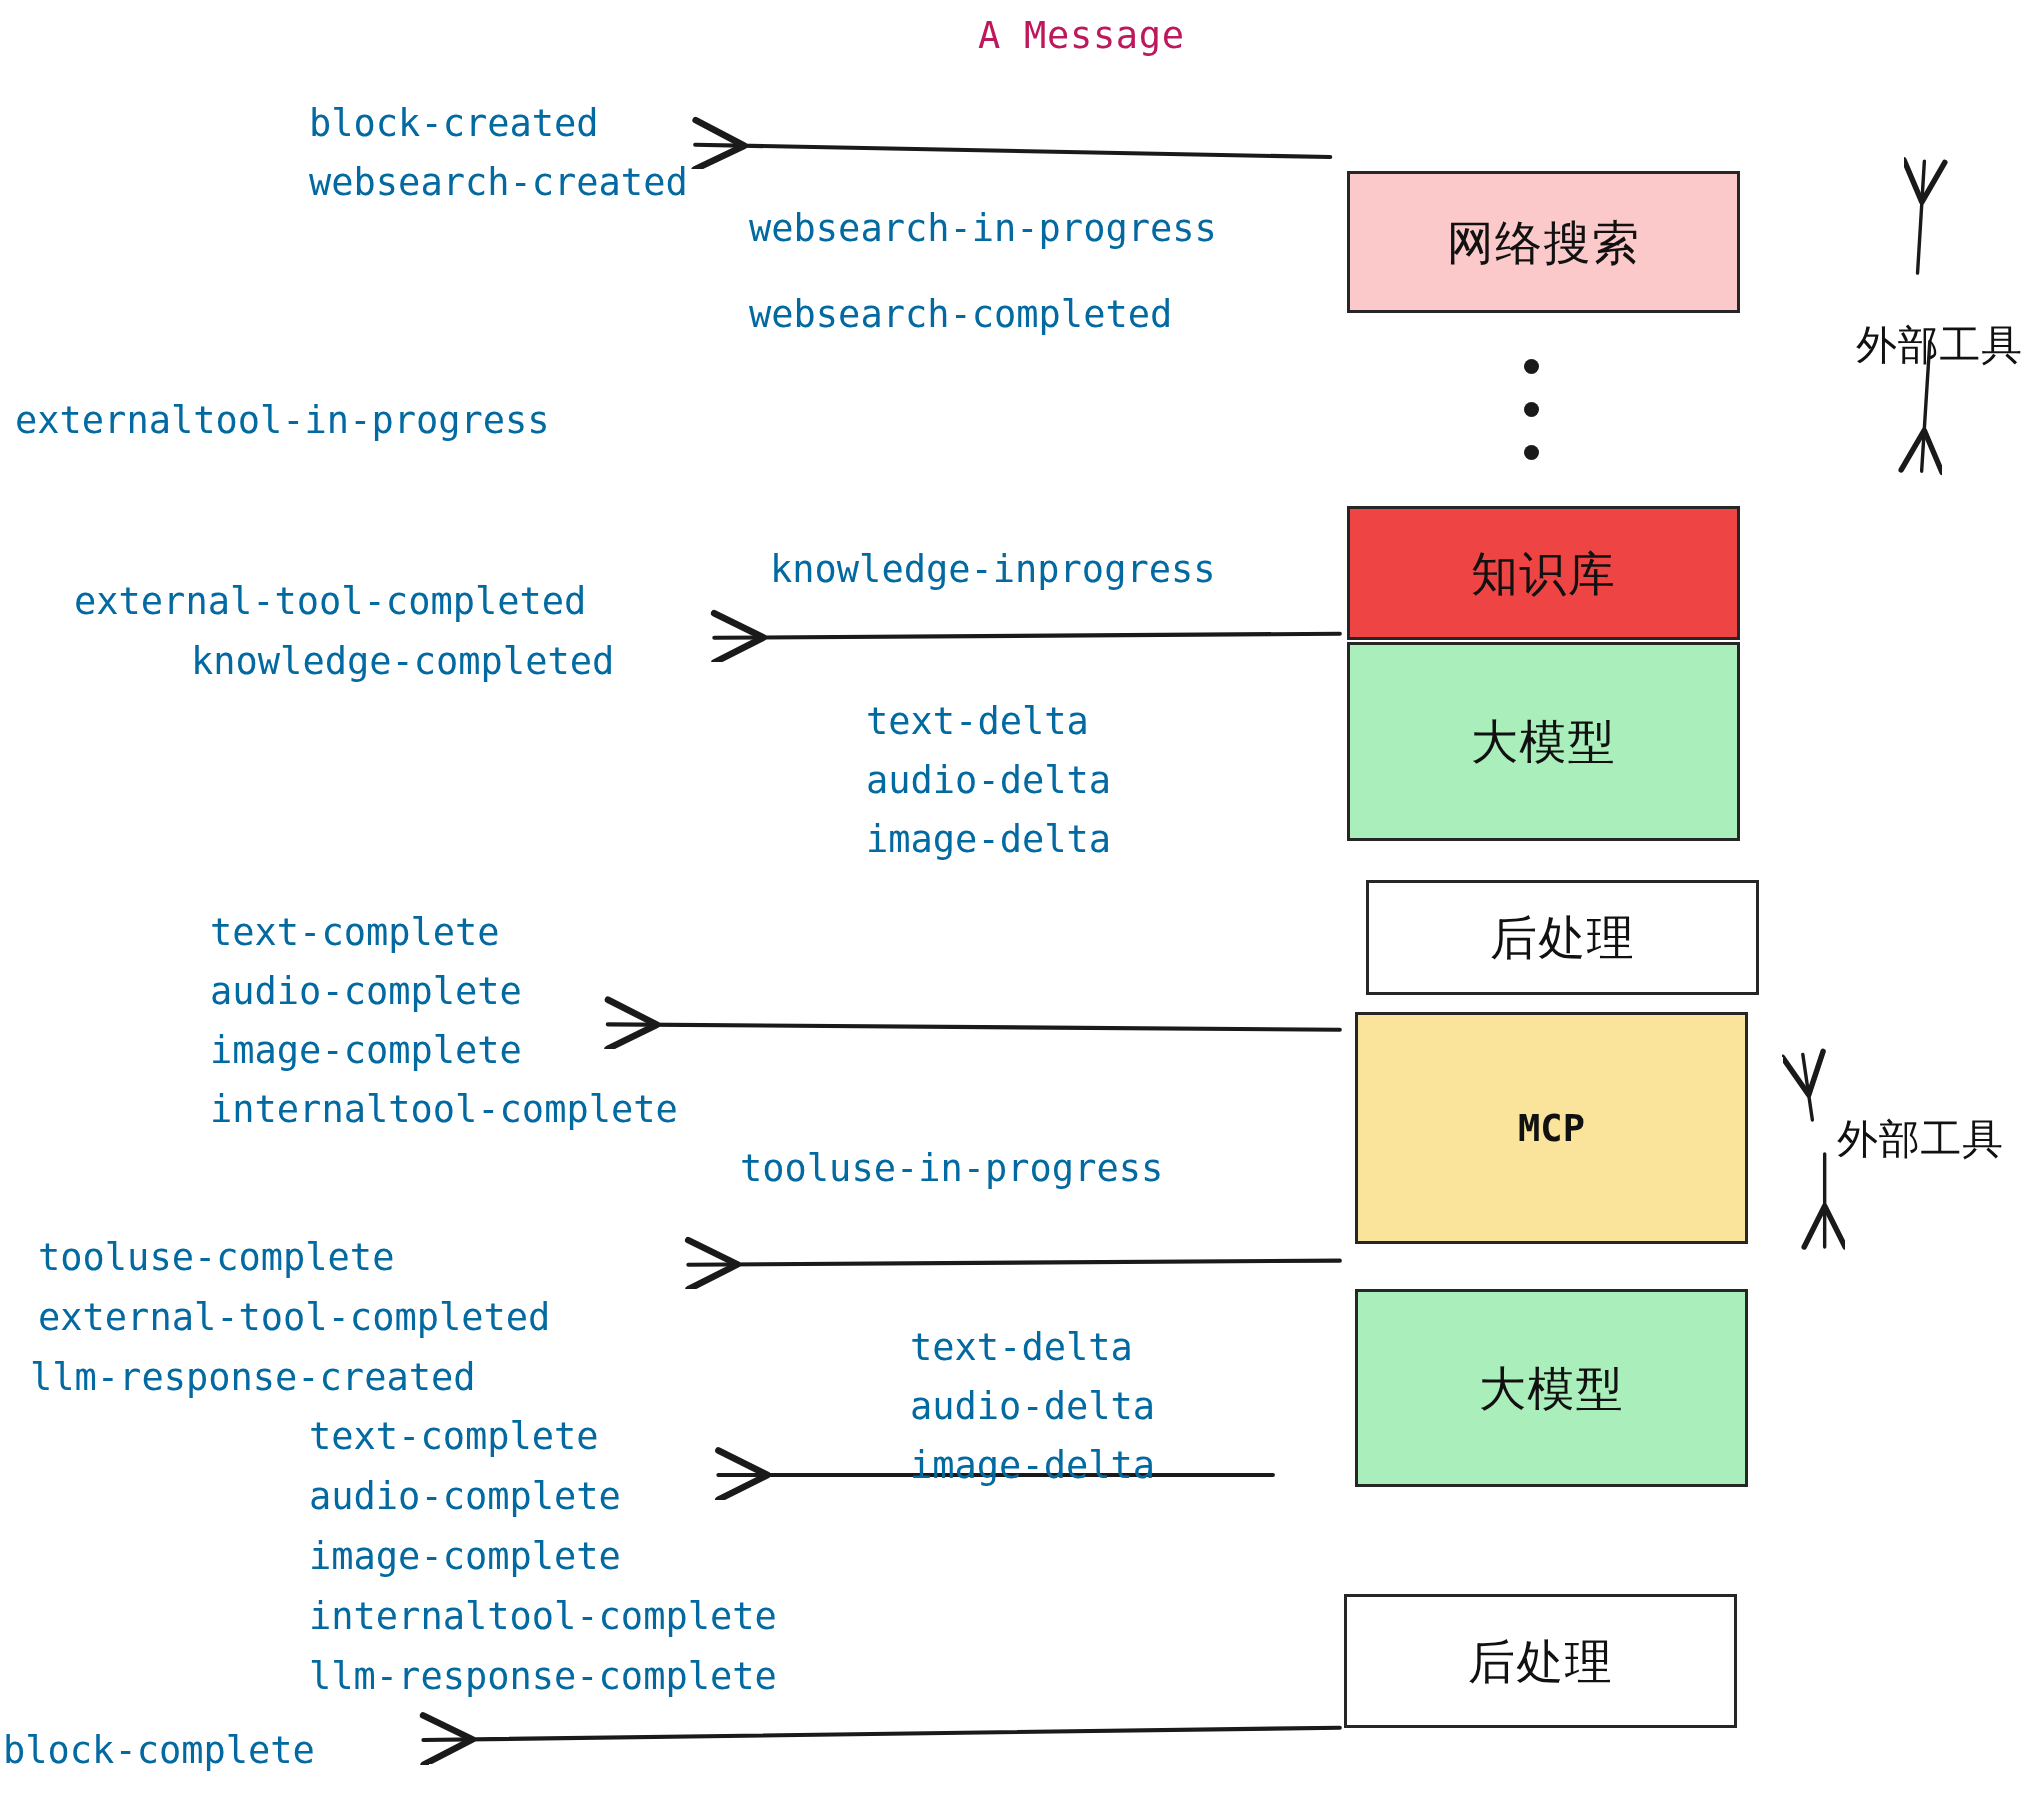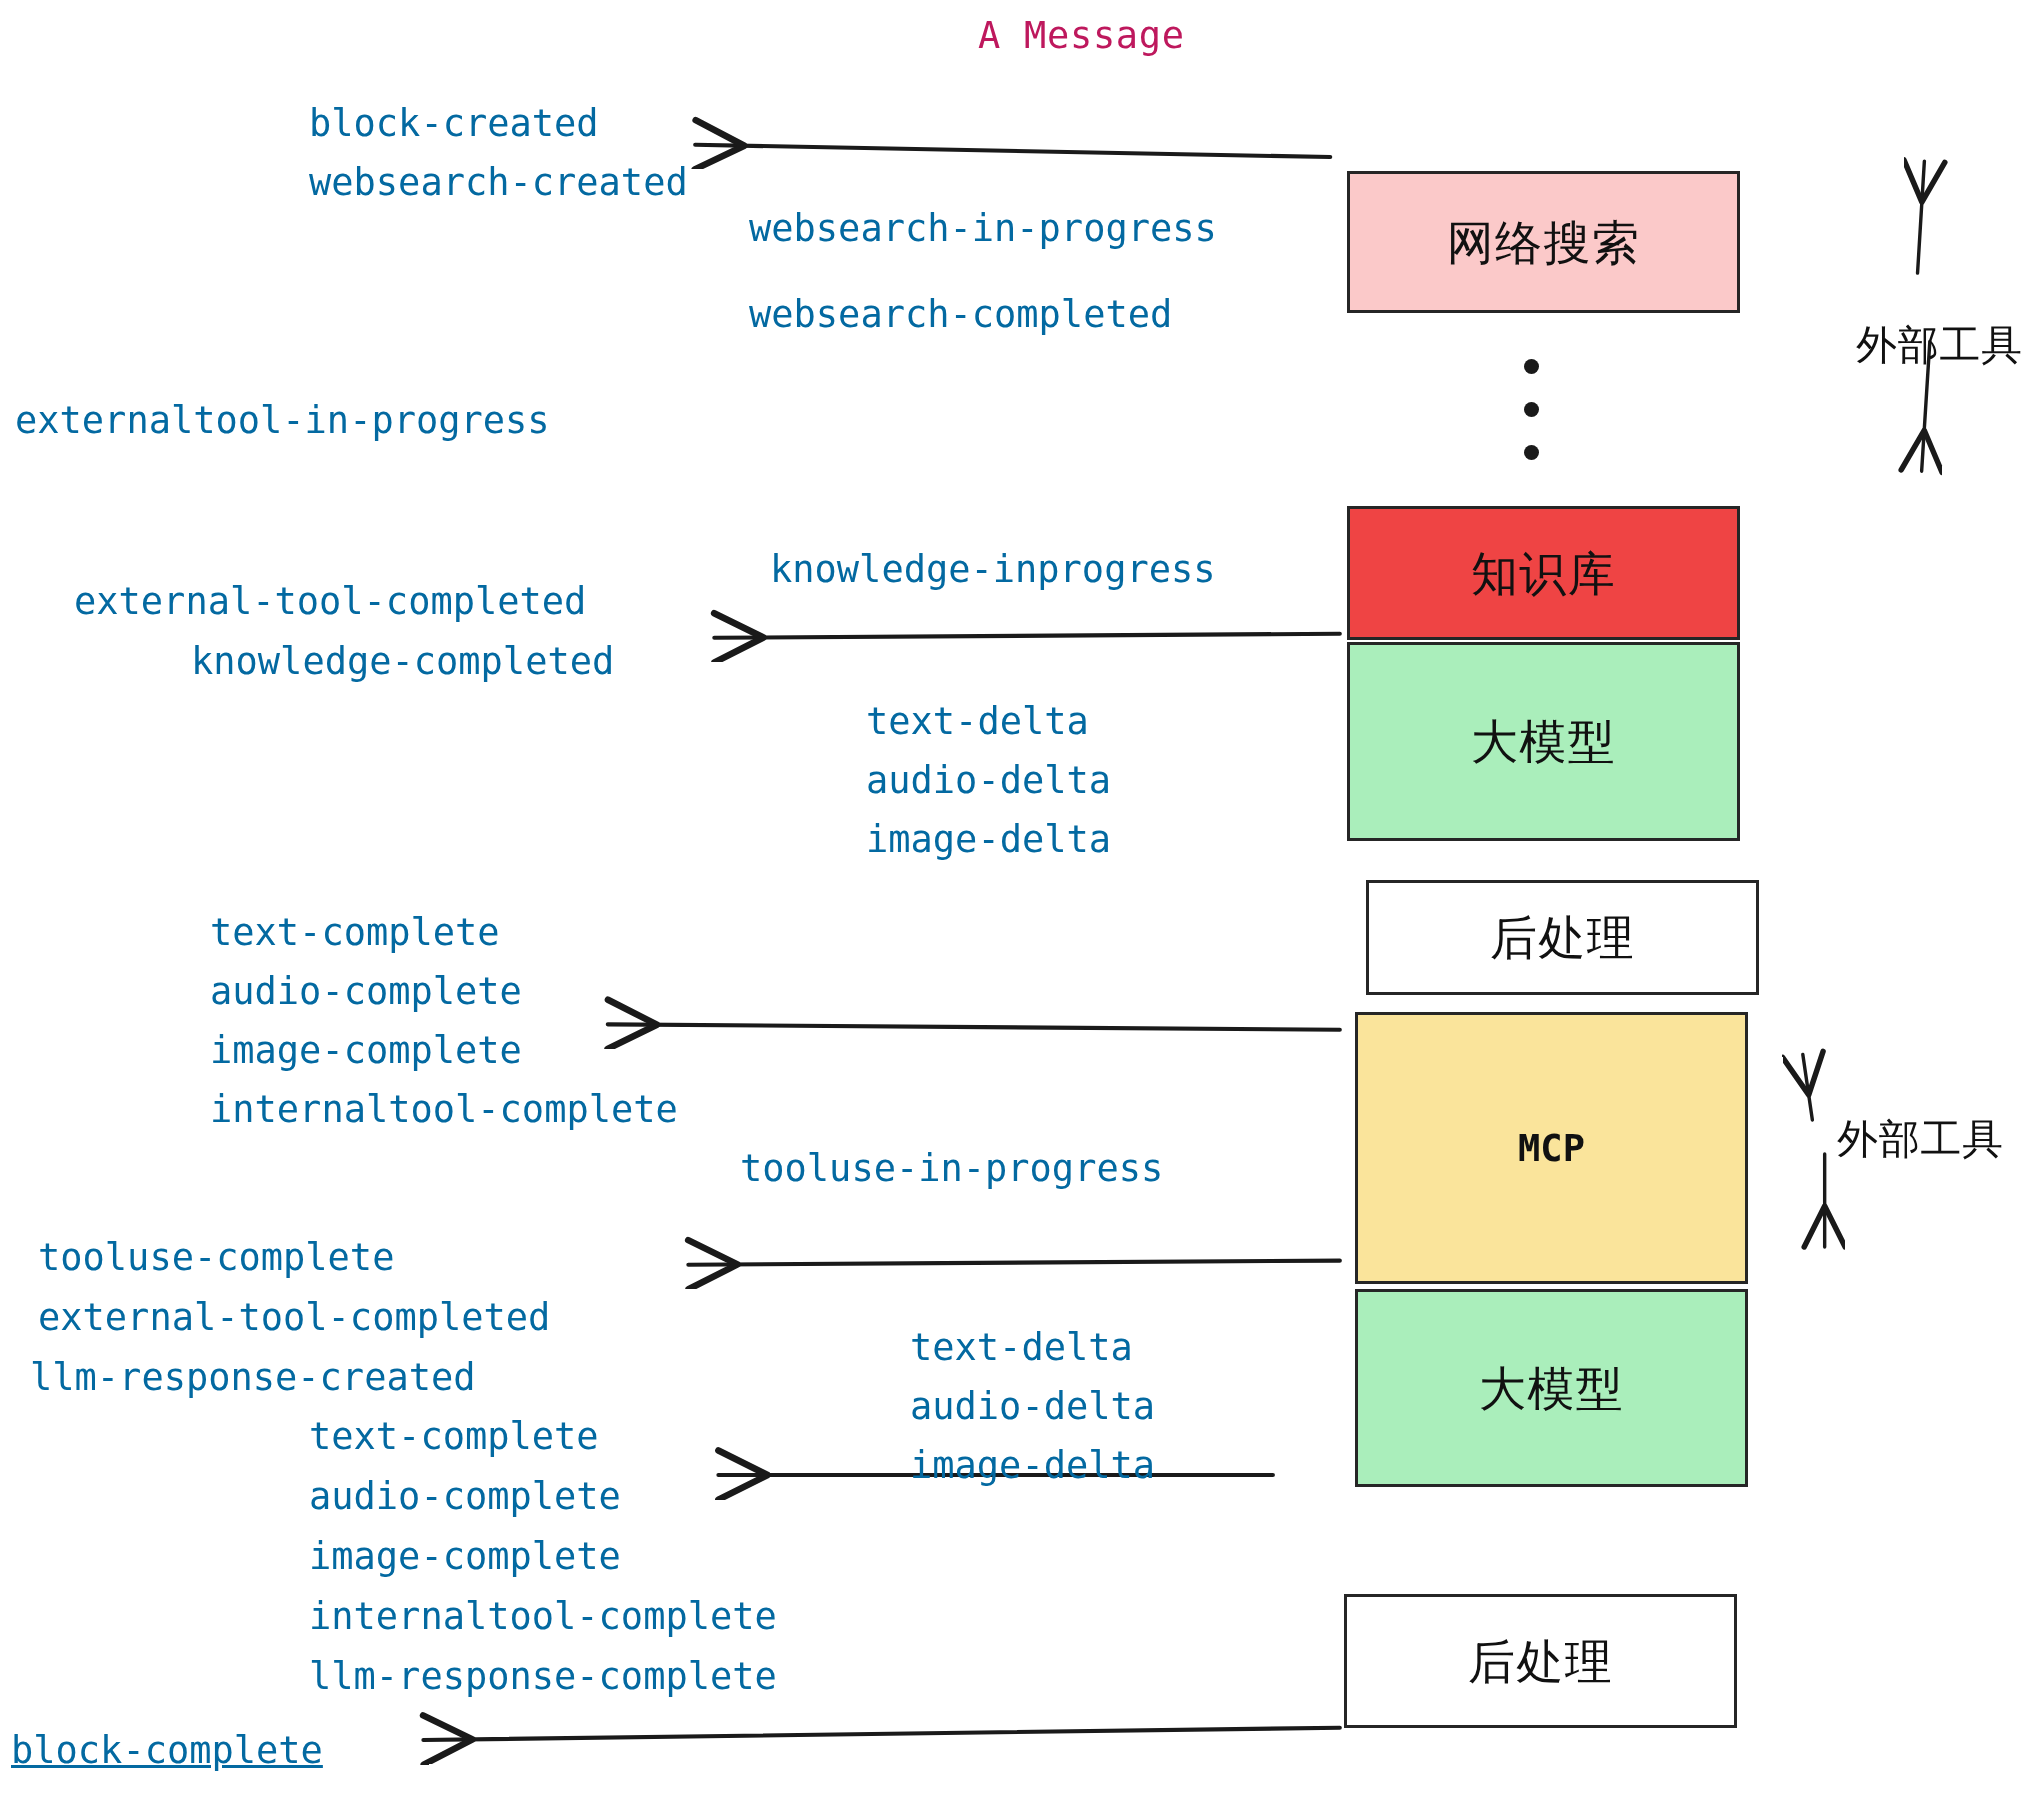--- a/index.html
+++ b/index.html
@@ -138,37 +138,37 @@
       <div class="evt" style="left: 38px; top: 1288px;">external-tool-completed</div>
       <div class="evt" style="left: 30px; top: 1348px;">llm-response-created</div>
       <div class="evt" style="left: 910px; top: 1318px;">text-delta</div>
       <div class="evt" style="left: 910px; top: 1377px;">audio-delta</div>
       <div class="evt" style="left: 910px; top: 1436px;">image-delta</div>
       <div class="evt" style="left: 309px; top: 1407px;">text-complete</div>
       <div class="evt" style="left: 309px; top: 1467px;">audio-complete</div>
       <div class="evt" style="left: 309px; top: 1527px;">image-complete</div>
       <div class="evt" style="left: 309px; top: 1587px;">internaltool-complete</div>
       <div class="evt" style="left: 309px; top: 1647px;">llm-response-complete</div>
-      <div class="evt" style="left: 11px; top: 1721px; text-decoration: underline;">block-complete</div>
+      <div class="evt" style="left: 3px; top: 1721px;">block-complete</div>
     </div>
 
   <div id="box-layer">
       <div class="box" style="left: 1347px; top: 171px; width: 393px; height: 142px; background: rgb(251, 201, 201);">
         <span class="boxlabel">网络搜索</span>
       </div>
       <div class="box" style="left: 1347px; top: 506px; width: 393px; height: 134px; background: #ef4444;">
         <span class="boxlabel">知识库</span>
       </div>
       <div class="box" style="left: 1347px; top: 642px; width: 393px; height: 199px; background: rgb(170, 238, 187);">
         <span class="boxlabel">大模型</span>
       </div>
       <div class="box" style="left: 1366px; top: 880px; width: 393px; height: 115px; background: rgb(255, 255, 255);">
         <span class="boxlabel">后处理</span>
       </div>
-      <div class="box mono" style="left: 1355px; top: 1012px; width: 393px; height: 272px; background: rgb(250, 228, 155);">
+      <div class="box mono" style="left: 1355px; top: 1012px; width: 393px; height: 232px; background: rgb(250, 228, 155);">
         <span class="boxlabel">MCP</span>
       </div>
       <div class="box" style="left: 1355px; top: 1289px; width: 393px; height: 198px; background: rgb(170, 238, 187);">
         <span class="boxlabel">大模型</span>
       </div>
       <div class="box" style="left: 1344px; top: 1594px; width: 393px; height: 134px; background: rgb(255, 255, 255);">
         <span class="boxlabel">后处理</span>
       </div>
     </div>
 

